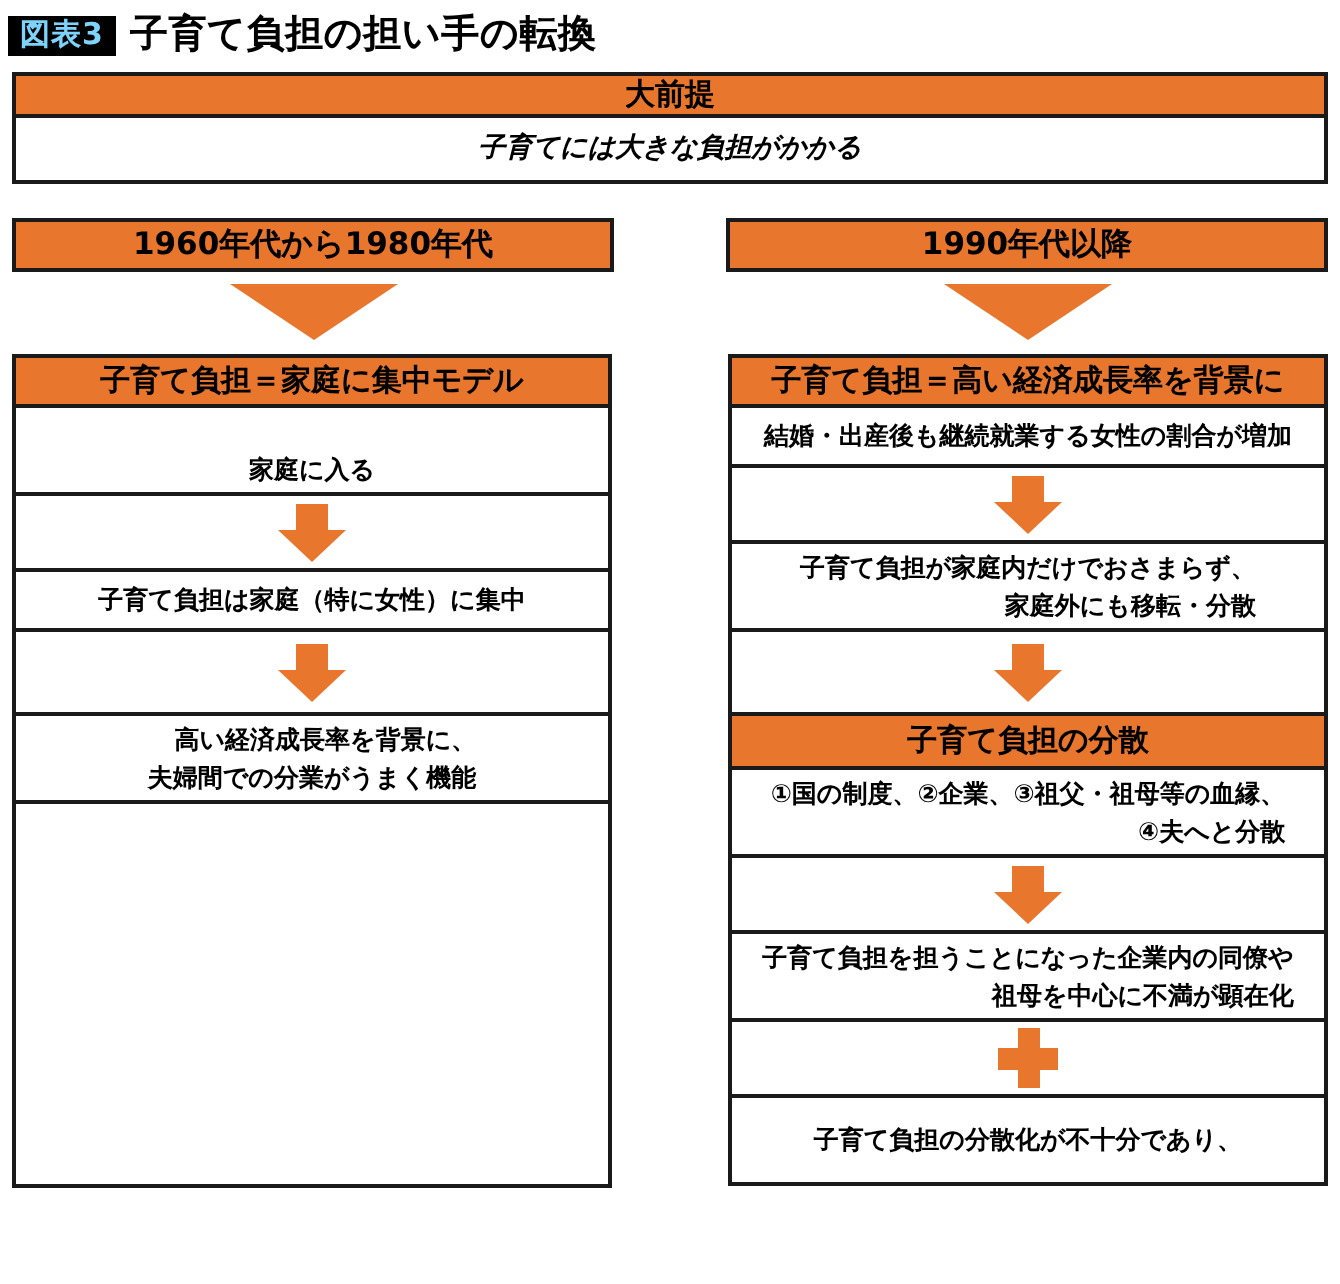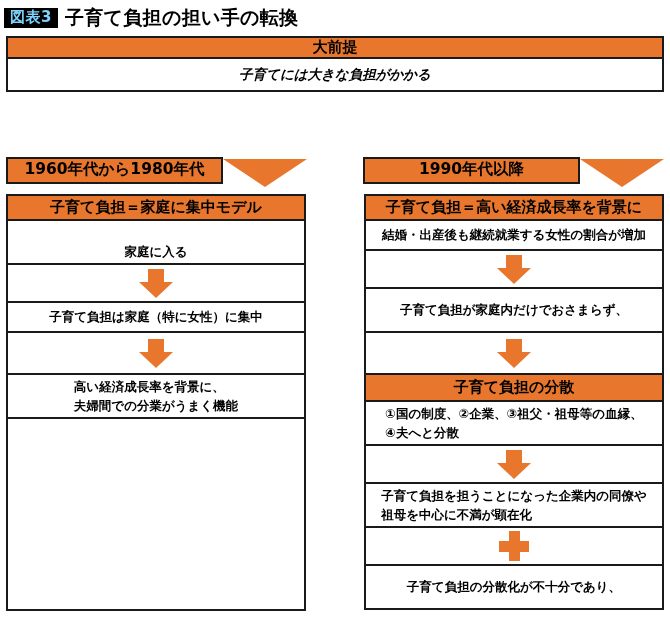--- a/index.html
+++ b/index.html
@@ -42,21 +42,21 @@
   }
 
   
   .bx {
     border: 2px solid #1a1a1a;
     box-sizing: border-box;
     background: #ffffff;
     display: flex;
     align-items: center;
     justify-content: center;
-    text-align: left;
+    text-align: right;
   }
   .bx.orange {
     background: #E8762D;
   }
   .hdr-text {
     font-size: 15px;
     font-weight: bold;
     line-height: 1.25;
   }
   .body-text {
@@ -85,22 +85,22 @@
   
   .era-row {
     display: flex;
     margin-top: 17px;
     padding: 0 6px;
     box-sizing: border-box;
   }
   .era-col {
     width: 50%;
     display: flex;
+    flex-direction: column;
     align-items: center;
-    margin-top: 44px;
   }
   .era-col.left { padding-right: 28px; box-sizing: border-box; }
   .era-col.right { padding-left: 28px; box-sizing: border-box; }
   .era-box {
     width: 100%;
     height: 27px;
   }
   .era-box .hdr-text { font-size: 15.5px; }
 
   
@@ -285,20 +285,21 @@
     <div class="bx cell arrow">
       <span class="arrow-shape">
         <span class="stem"></span>
           <span class="head"></span>
       </span>
     </div>
 
     <div class="bx cell two-line">
       <span class="body-text">
         <span>子育て負担が家庭内だけでおさまらず、</span><br>
+        <span>家庭外にも移転・分散</span>
       </span>
     </div>
 
     <div class="bx cell arrow tall">
       <span class="arrow-shape">
         <span class="stem"></span>
           <span class="head"></span>
       </span>
     </div>
 

